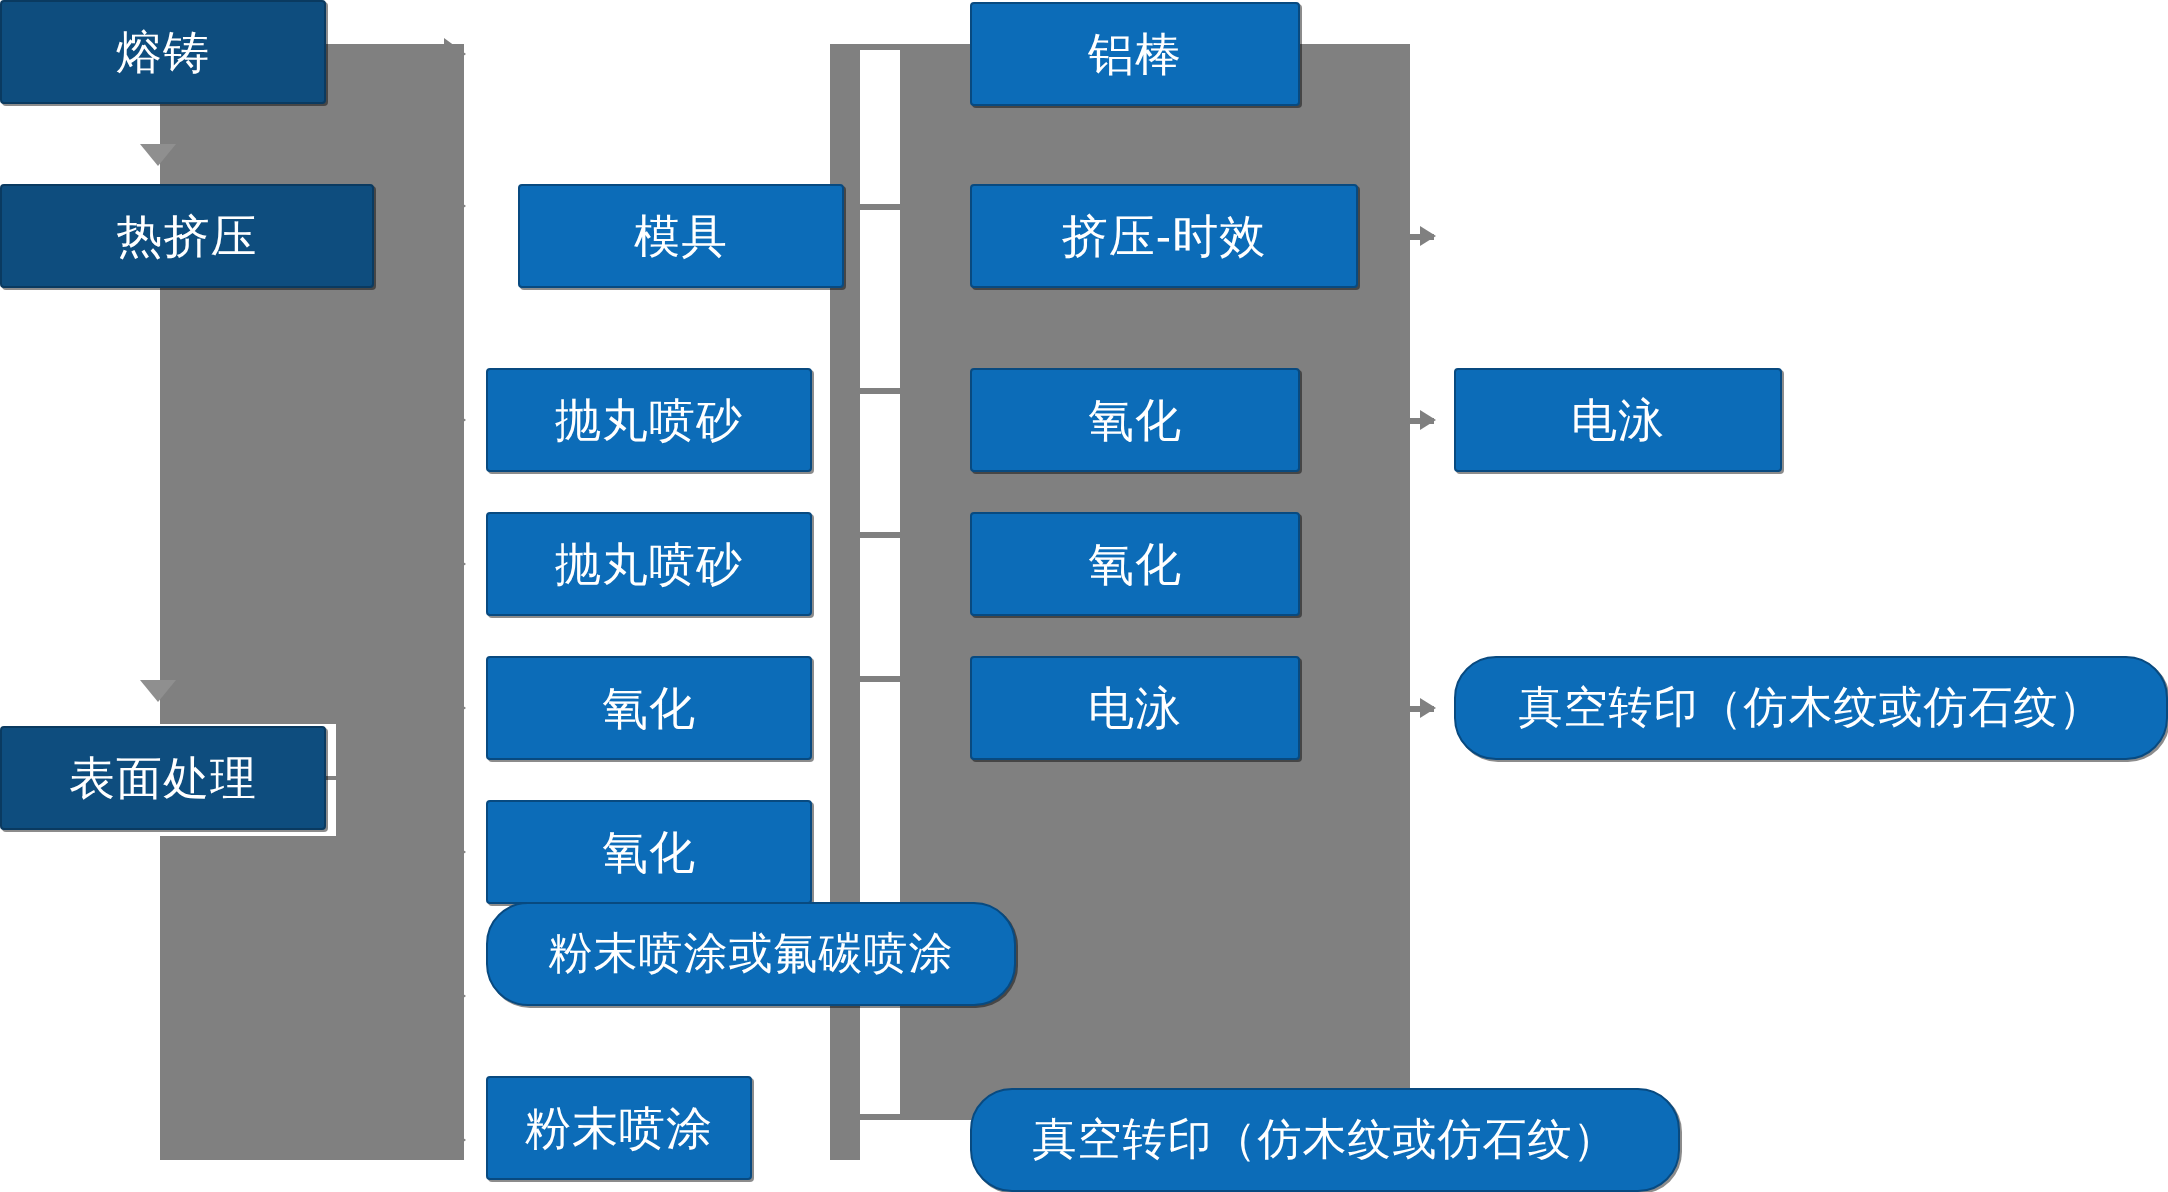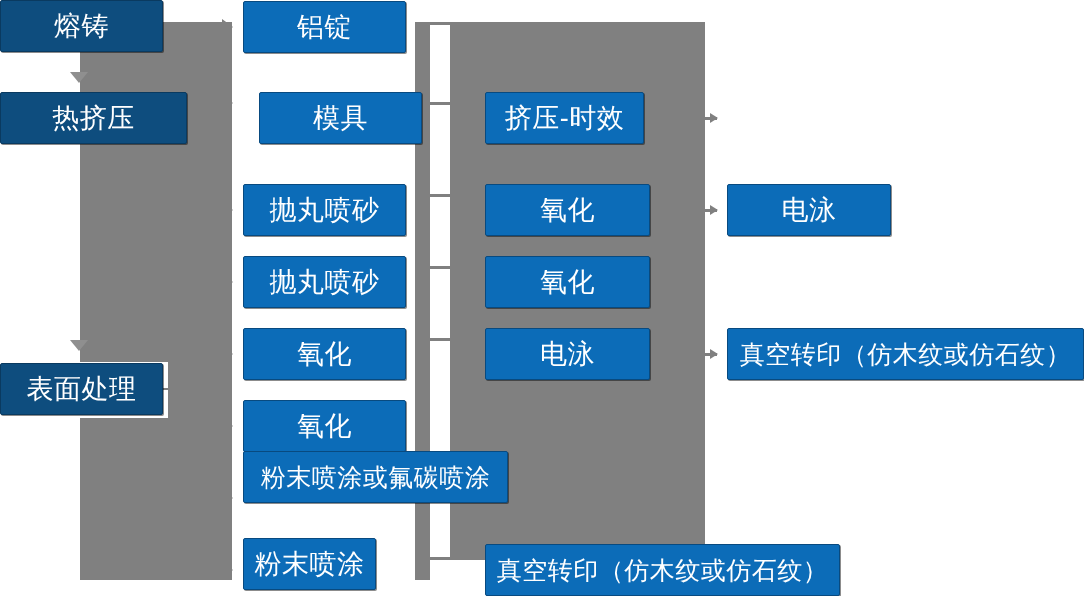--- a/index.html
+++ b/index.html
@@ -36,32 +36,32 @@
   .notch{position:absolute;background:#ffffff;}
 
   
   .box{
     position:absolute;
     box-sizing:border-box;
     display:flex;
     align-items:center;
     justify-content:center;
     color:#ffffff;
-    font-size:27px;
+    font-size:23px;
     line-height:1;
     letter-spacing:0.5px;
     border:1px solid #0a3f68;
     border-radius:2px;
     box-shadow:1px 1px 0 rgba(0,0,0,0.45);
     white-space:nowrap;
     user-select:none;
   }
   .box.dark{background:#0E4D7E;border-color:#0a3a60;}
   .box.bright{background:#0C6CB8;border-color:#084a80;}
-  .box.wide-text{font-size:25px;}
+  .box.wide-text{font-size:22px;border-radius:21px;}
 </style>
 </head>
 <body>
 
 <div id="canvas">
 
   <div class="gray" style="left:80px;top:22px;width:152px;height:558px;"></div>
 
   <div class="notch" style="left:80px;top:362px;width:88px;height:56px;"></div>
 
@@ -102,38 +102,38 @@
 
   <div class="arrow-stem" style="left:705px;top:353px;width:12px;"></div>
   <div class="arrow-small" style="left:710px;top:349px;"></div>
 
   <div class="box dark" style="left:0px;top:0px;width:163px;height:52px;">熔铸</div>
 
   <div class="box dark" style="left:0px;top:92px;width:187px;height:52px;">热挤压</div>
 
   <div class="box dark" style="left:0px;top:363px;width:163px;height:52px;">表面处理</div>
 
-  <div class="box bright" style="left:243px;top:1px;width:163px;height:52px;">铝锭</div>
 
   <div class="box bright" style="left:243px;top:92px;width:163px;height:52px;margin-left:16px;">模具</div>
 
   <div class="box bright" style="left:243px;top:184px;width:163px;height:52px;">抛丸喷砂</div>
 
   <div class="box bright" style="left:243px;top:256px;width:163px;height:52px;">抛丸喷砂</div>
 
   <div class="box bright" style="left:243px;top:328px;width:163px;height:52px;">氧化</div>
 
   <div class="box bright" style="left:243px;top:400px;width:163px;height:52px;">氧化</div>
 
   <div class="box bright wide-text" style="left:243px;top:451px;width:265px;height:52px;">粉末喷涂或氟碳喷涂</div>
 
   <div class="box bright" style="left:243px;top:538px;width:133px;height:52px;">粉末喷涂</div>
 
+  <div class="box bright" style="left:485px;top:1px;width:165px;height:52px;">铝棒</div>
 
-  <div class="box bright" style="left:485px;top:92px;width:159px;height:52px;">挤压-时效</div>
+  <div class="box bright" style="left:485px;top:92px;width:194px;height:52px;">挤压-时效</div>
 
   <div class="box bright" style="left:485px;top:184px;width:165px;height:52px;">氧化</div>
 
   <div class="box bright" style="left:485px;top:256px;width:165px;height:52px;">氧化</div>
 
   <div class="box bright" style="left:485px;top:328px;width:165px;height:52px;">电泳</div>
 
   <div class="box bright wide-text" style="left:485px;top:544px;width:355px;height:52px;">真空转印（仿木纹或仿石纹）</div>
 
 

